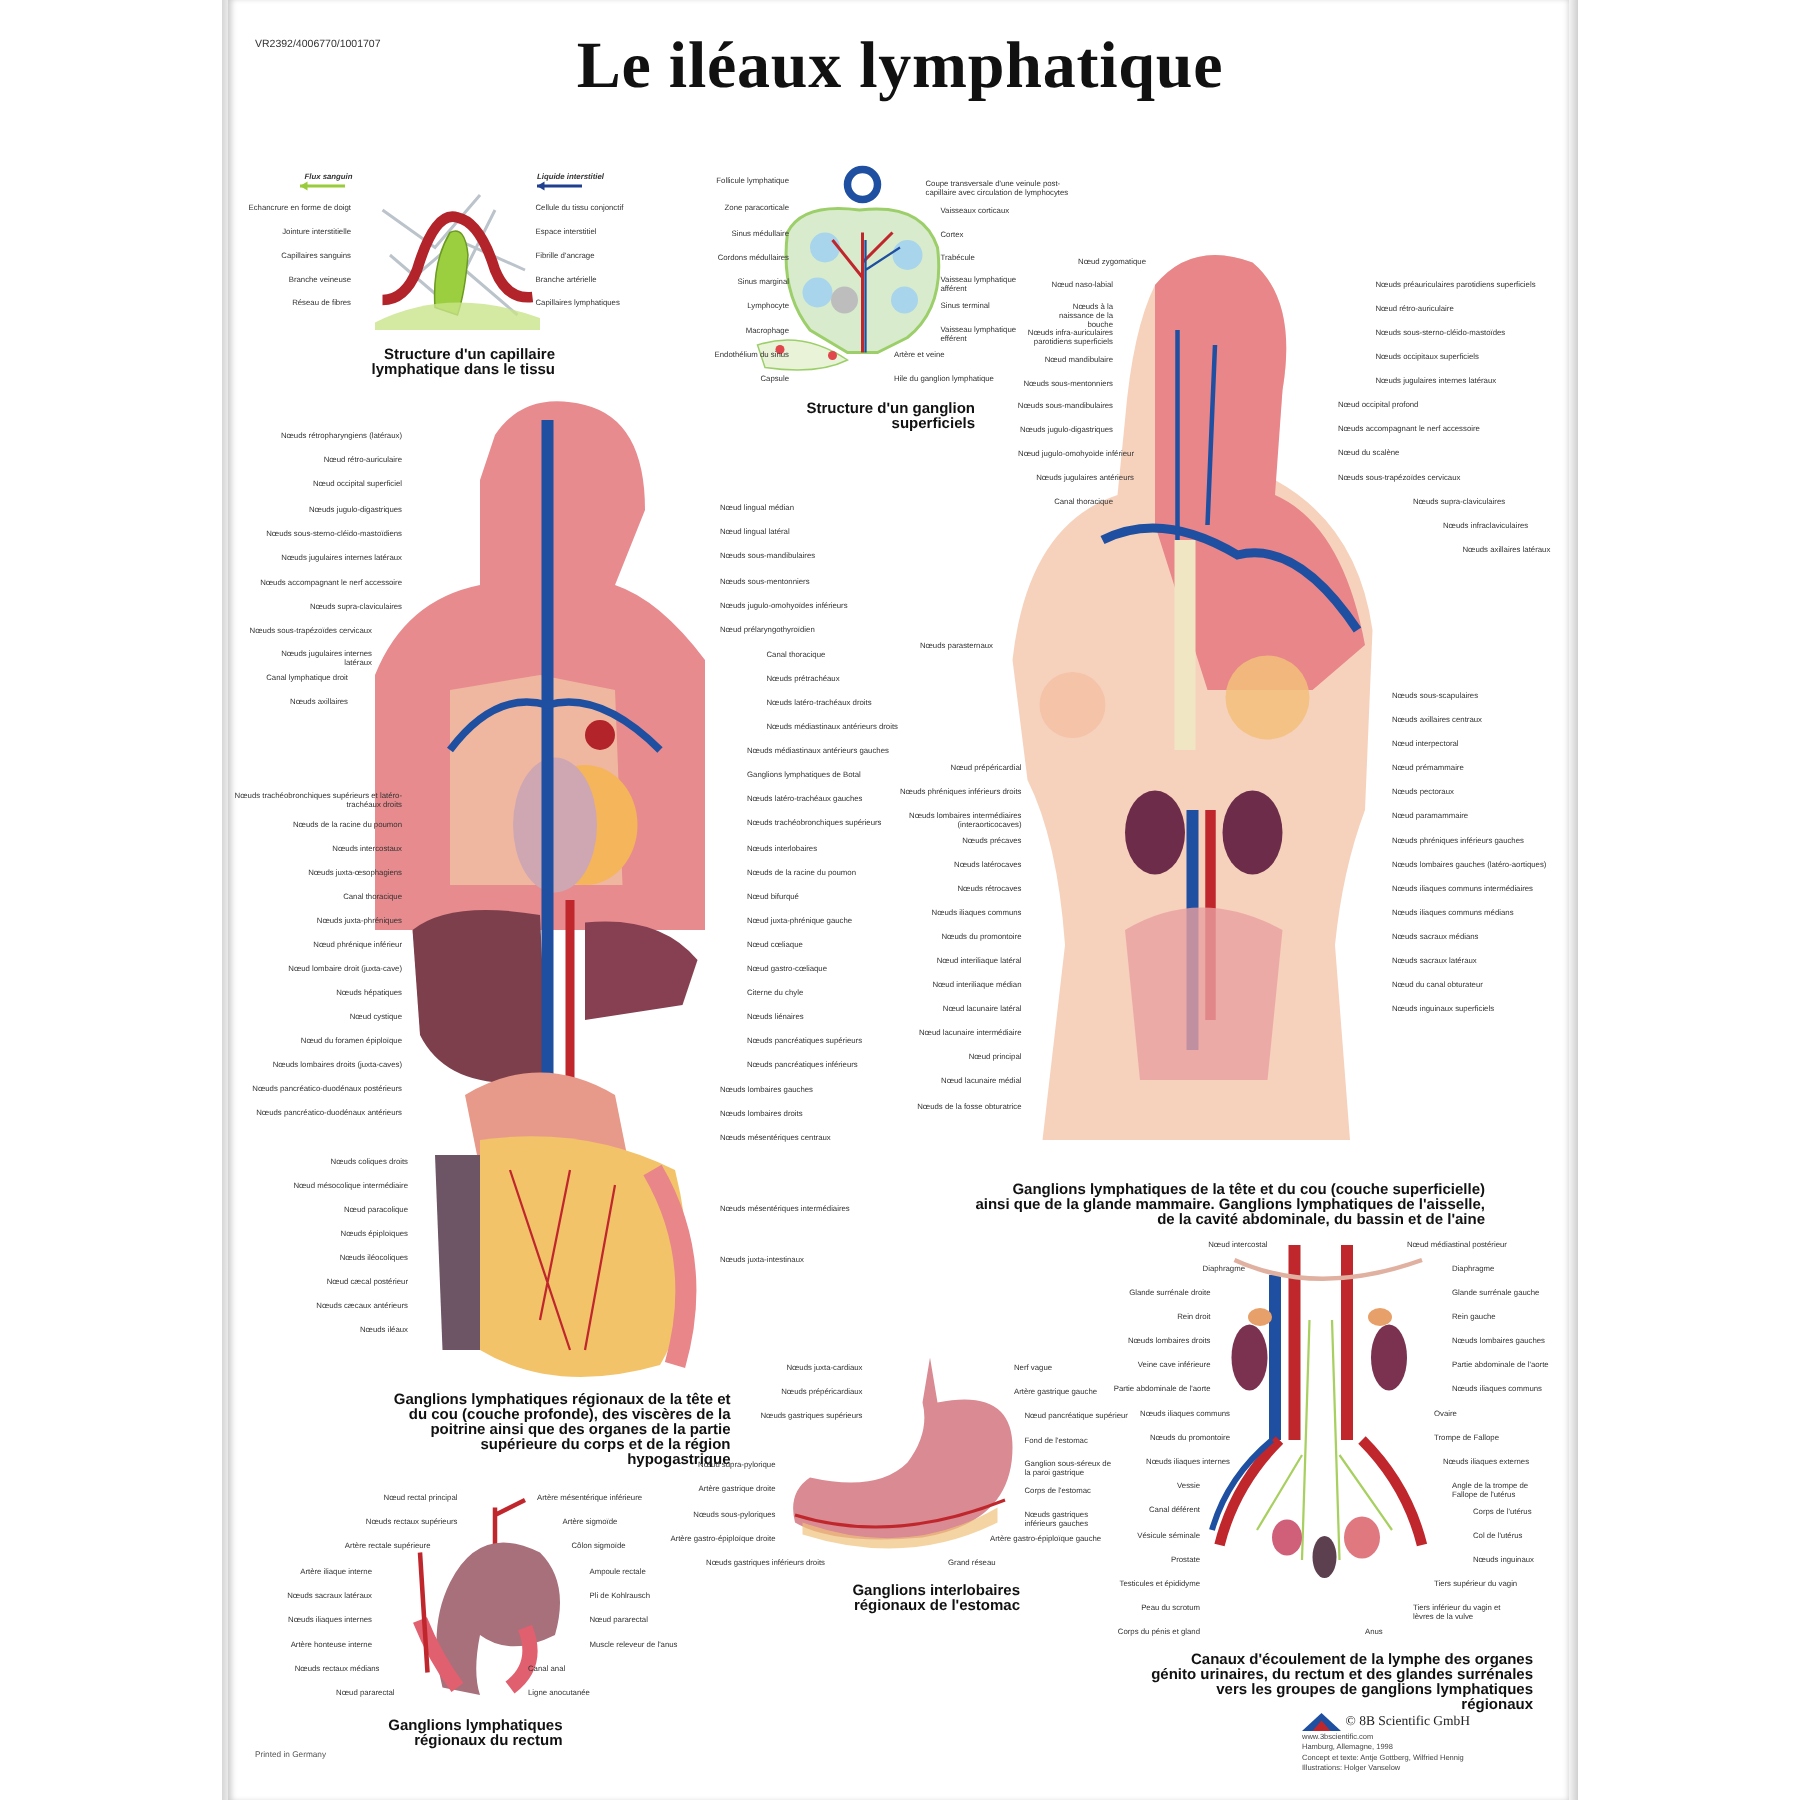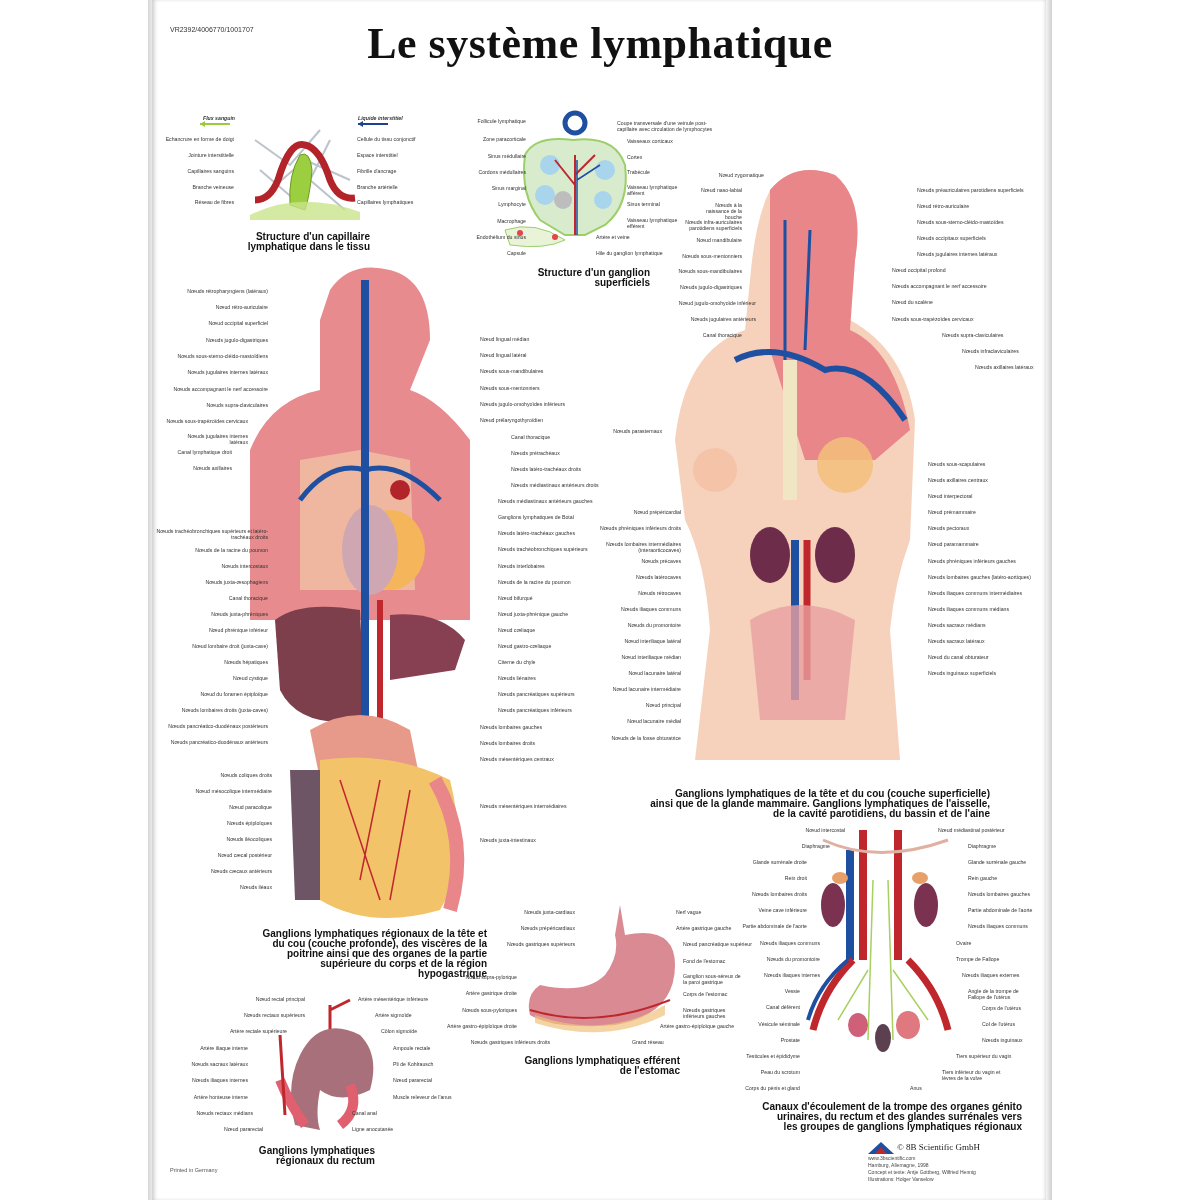--- a/index.html
+++ b/index.html
@@ -21,21 +21,21 @@
   svg { overflow:visible; }
 </style>
 </head>
 <body>
 
 <div class="edge-l"></div>
 <div class="poster"></div>
 <div class="edge-r"></div>
 
 <div class="code">VR2392/4006770/1001707</div>
-<div class="title">Le système lymphatique</div>
+<div class="title">Le iléaux lymphatique</div>
 
 <svg class="ill" style="left:250px;top:120px" width="110" height="100">
   <g stroke="#aab4be" stroke-width="2" fill="none" opacity="0.8">
     <path d="M5 20 L40 45 L70 10 M20 70 L55 40 L100 60 M80 20 L60 60 L95 90 M10 50 L45 80"></path>
   </g>
   <path d="M5 80 Q20 80 28 60 Q40 20 55 25 Q70 28 80 60 Q88 80 105 78" stroke="#b3232a" stroke-width="7" fill="none"></path>
   <path d="M40 85 Q38 55 50 35 Q60 30 62 50 Q60 75 55 90 Z" fill="#9ccf3f" stroke="#6a9a20" stroke-width="1"></path>
   <path d="M0 95 Q50 70 110 92 L110 100 L0 100 Z" fill="#c9e48a" opacity="0.8"></path>
 </svg>
 <div class="lbl" style="left:203px;top:115px;font-style:italic;font-weight:bold;">Flux sanguin</div>
@@ -252,21 +252,21 @@
   <div class="lbl" style="left:928px;top:541px">Nœud paramammaire</div>
   <div class="lbl" style="left:928px;top:558px">Nœuds phréniques inférieurs gauches</div>
   <div class="lbl" style="left:928px;top:574px">Nœuds lombaires gauches (latéro-aortiques)</div>
   <div class="lbl" style="left:928px;top:590px">Nœuds iliaques communs intermédiaires</div>
   <div class="lbl" style="left:928px;top:606px">Nœuds iliaques communs médians</div>
   <div class="lbl" style="left:928px;top:622px">Nœuds sacraux médians</div>
   <div class="lbl" style="left:928px;top:638px">Nœuds sacraux latéraux</div>
   <div class="lbl" style="left:928px;top:654px">Nœud du canal obturateur</div>
   <div class="lbl" style="left:928px;top:670px">Nœuds inguinaux superficiels</div>
 </div>
-<div class="cap" style="left:650px;top:789px;width:340px;">Ganglions lymphatiques de la tête et du cou (couche superficielle) ainsi que de la glande mammaire. Ganglions lymphatiques de l'aisselle, de la cavité parotidiens, du bassin et de l'aine</div>
+<div class="cap" style="left:650px;top:789px;width:340px;">Ganglions lymphatiques de la tête et du cou (couche superficielle) ainsi que de la glande mammaire. Ganglions lymphatiques de l'aisselle, de la cavité abdominale, du bassin et de l'aine</div>
 
 <svg class="ill" style="left:260px;top:995px" width="120" height="135">
   <path d="M70 10 L70 40 M70 15 L90 5" stroke="#c0272d" stroke-width="3" fill="none"></path>
   <path d="M40 60 Q60 20 100 40 Q120 60 110 95 Q80 110 60 95 Q55 120 60 135 L35 130 Q25 90 40 60 Z" fill="#a8707a"></path>
   <path d="M20 85 Q30 110 45 130" stroke="#e06070" stroke-width="10" fill="none"></path>
   <path d="M90 90 Q100 115 80 130" stroke="#e06070" stroke-width="10" fill="none"></path>
   <path d="M20 40 L25 120" stroke="#c0272d" stroke-width="3"></path>
 </svg>
 <div>
   <div class="lbl r" style="right:895px;top:996px">Nœud rectal principal</div>
@@ -312,21 +312,21 @@
   <div class="lbl" style="left:676px;top:909px">Nerf vague</div>
   <div class="lbl" style="left:676px;top:925px">Artère gastrique gauche</div>
   <div class="lbl" style="left:683px;top:941px">Nœud pancréatique supérieur</div>
   <div class="lbl" style="left:683px;top:958px">Fond de l'estomac</div>
   <div class="lbl" style="left:683px;top:973px;white-space:normal;width:62px">Ganglion sous-séreux de la paroi gastrique</div>
   <div class="lbl" style="left:683px;top:991px">Corps de l'estomac</div>
   <div class="lbl" style="left:683px;top:1007px;white-space:normal;width:52px">Nœuds gastriques inférieurs gauches</div>
   <div class="lbl" style="left:660px;top:1023px">Artère gastro-épiploïque gauche</div>
   <div class="lbl" style="left:632px;top:1039px">Grand réseau</div>
 </div>
-<div class="cap" style="left:520px;top:1056px;width:160px;">Ganglions lymphatiques efférent de l'estomac</div>
+<div class="cap" style="left:520px;top:1056px;width:160px;">Ganglions interlobaires régionaux de l'estomac</div>
 
 <svg class="ill" style="left:808px;top:820px" width="145" height="230">
   <path d="M55 10 L55 140" stroke="#c0272d" stroke-width="8"></path>
   <path d="M42 30 L42 140" stroke="#1f4fa0" stroke-width="8"></path>
   <path d="M90 10 L90 140" stroke="#c0272d" stroke-width="8"></path>
   <path d="M15 20 Q70 45 140 20" stroke="#e0b0a0" stroke-width="3" fill="none"></path>
   <ellipse cx="25" cy="85" rx="12" ry="22" fill="#7a3250"></ellipse>
   <ellipse cx="118" cy="85" rx="12" ry="22" fill="#7a3250"></ellipse>
   <ellipse cx="32" cy="58" rx="8" ry="6" fill="#e7a06a"></ellipse>
   <ellipse cx="112" cy="58" rx="8" ry="6" fill="#e7a06a"></ellipse>
@@ -369,21 +369,21 @@
   <div class="lbl" style="left:956px;top:956px">Trompe de Fallope</div>
   <div class="lbl" style="left:962px;top:972px">Nœuds iliaques externes</div>
   <div class="lbl" style="left:968px;top:988px;white-space:normal;width:60px">Angle de la trompe de Fallope de l'utérus</div>
   <div class="lbl" style="left:982px;top:1005px">Corps de l'utérus</div>
   <div class="lbl" style="left:982px;top:1021px">Col de l'utérus</div>
   <div class="lbl" style="left:982px;top:1037px">Nœuds inguinaux</div>
   <div class="lbl" style="left:956px;top:1053px">Tiers supérieur du vagin</div>
   <div class="lbl" style="left:942px;top:1069px;white-space:normal;width:60px">Tiers inférieur du vagin et lèvres de la vulve</div>
   <div class="lbl" style="left:910px;top:1085px">Anus</div>
 </div>
-<div class="cap" style="left:762px;top:1102px;width:260px;">Canaux d'écoulement de la trompe des organes génito urinaires, du rectum et des glandes surrénales vers les groupes de ganglions lymphatiques régionaux</div>
+<div class="cap" style="left:762px;top:1102px;width:260px;">Canaux d'écoulement de la lymphe des organes génito urinaires, du rectum et des glandes surrénales vers les groupes de ganglions lymphatiques régionaux</div>
 
 <svg class="ill" style="left:868px;top:1142px" width="26" height="12">
   <path d="M0 12 L13 0 L26 12 Z" fill="#1f4fa0"></path>
   <path d="M7 12 L13 5 L19 12 Z" fill="#c0272d"></path>
 </svg>
 <div class="footer-logo" style="left:897px;top:1142px">© 8B Scientific GmbH</div>
 <div class="footer-small" style="left:868px;top:1155px">www.3bscientific.com</div>
 <div class="footer-small" style="left:868px;top:1162px">Hamburg, Allemagne, 1998</div>
 <div class="footer-small" style="left:868px;top:1169px">Concept et texte: Antje Gottberg, Wilfried Hennig</div>
 <div class="footer-small" style="left:868px;top:1176px">Illustrations: Holger Vanselow</div>

